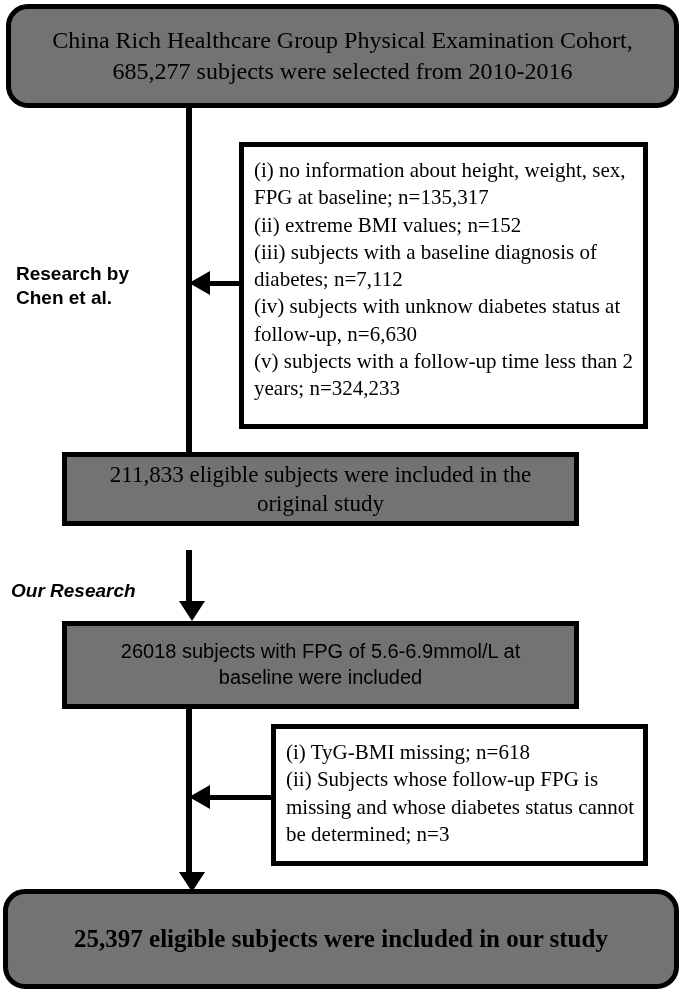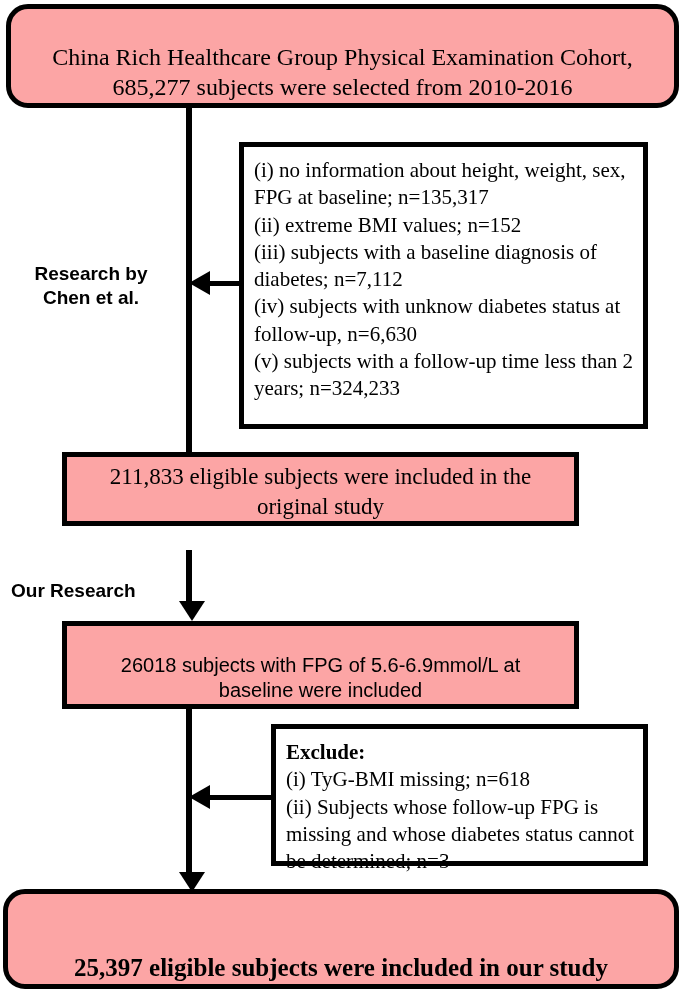--- a/index.html
+++ b/index.html
@@ -15,24 +15,24 @@
     position: relative;
     width: 685px;
     height: 996px;
     background: #ffffff;
     overflow: hidden;
   }
 
   .box {
     position: absolute;
     box-sizing: border-box;
-    background: #fca5a5;
+    background: #737373;
     border: 5px solid #000000;
     display: flex;
-    align-items: flex-end;
+    align-items: center;
     justify-content: center;
   }
   .box.rounded {
     border-radius: 22px;
   }
   .box .box-text {
     display: block;
     width: 100%;
     text-align: center;
     line-height: 1.28;
@@ -130,26 +130,27 @@
     font-weight: bold;
     font-size: 19px;
     line-height: 1.25;
     color: #000000;
     white-space: pre-line;
   }
   #label-chen {
     left: 16px;
     top: 262px;
     width: 150px;
-    text-align: center;
+    text-align: left;
   }
   #label-ours {
     left: 11px;
     top: 579px;
     text-align: right;
+    font-style: italic;
   }
 
   
   .vline {
     position: absolute;
     width: 6px;
     background: #000000;
   }
   .hline {
     position: absolute;
@@ -237,21 +238,20 @@
 baseline were included</span>
   </div>
 
   <div class="vline" id="vline-3"></div>
   <div class="arrow-down" id="arrow-3"></div>
 
   <div class="hline" id="hline-2"></div>
   <div class="arrow-left" id="arrowl-2"></div>
 
   <div class="excl-box" id="excl-bottom">
-    <span class="excl-title">Exclude:</span>
     <span class="excl-items">(i) TyG-BMI missing; n=618
 (ii) Subjects whose follow-up FPG is
 missing and whose diabetes status cannot
 be determined; n=3</span>
   </div>
 
   <div class="box rounded" id="box-final">
     <span class="box-text">25,397 eligible subjects were included in our study</span>
   </div>
 

